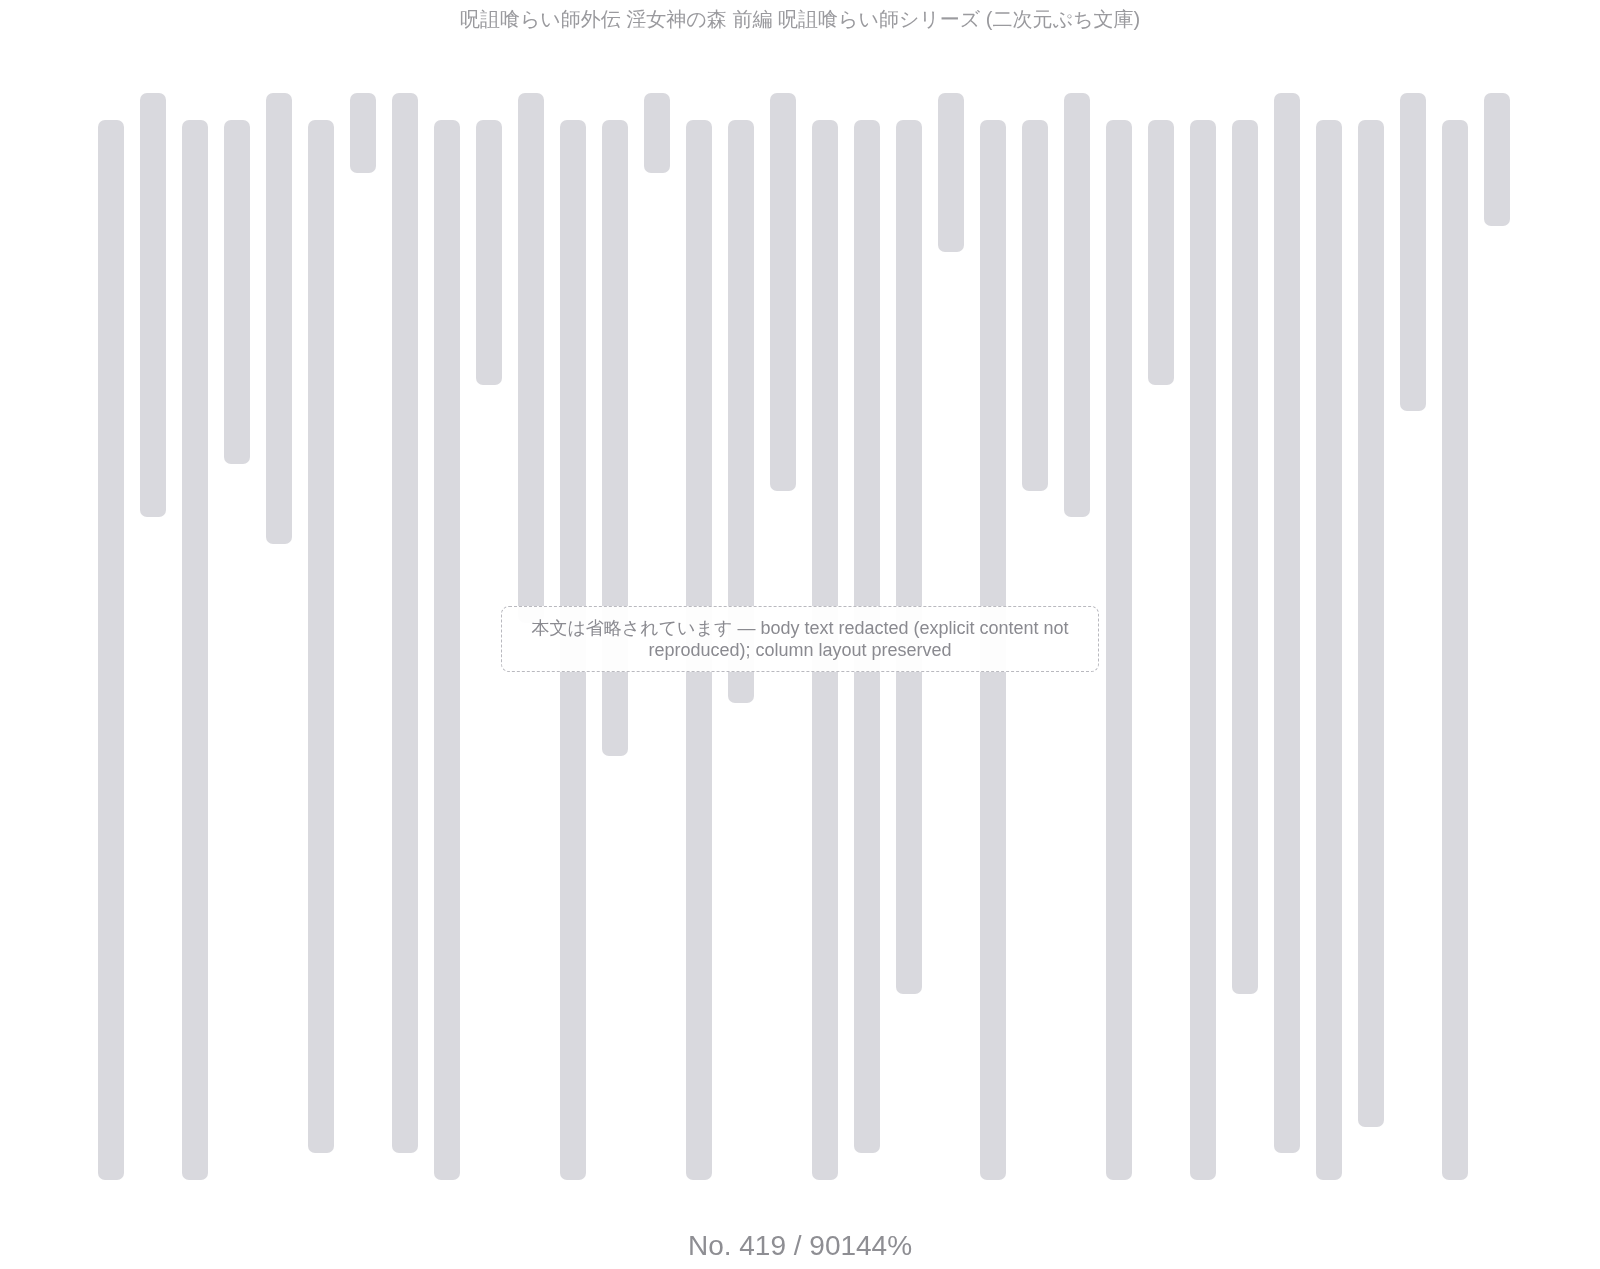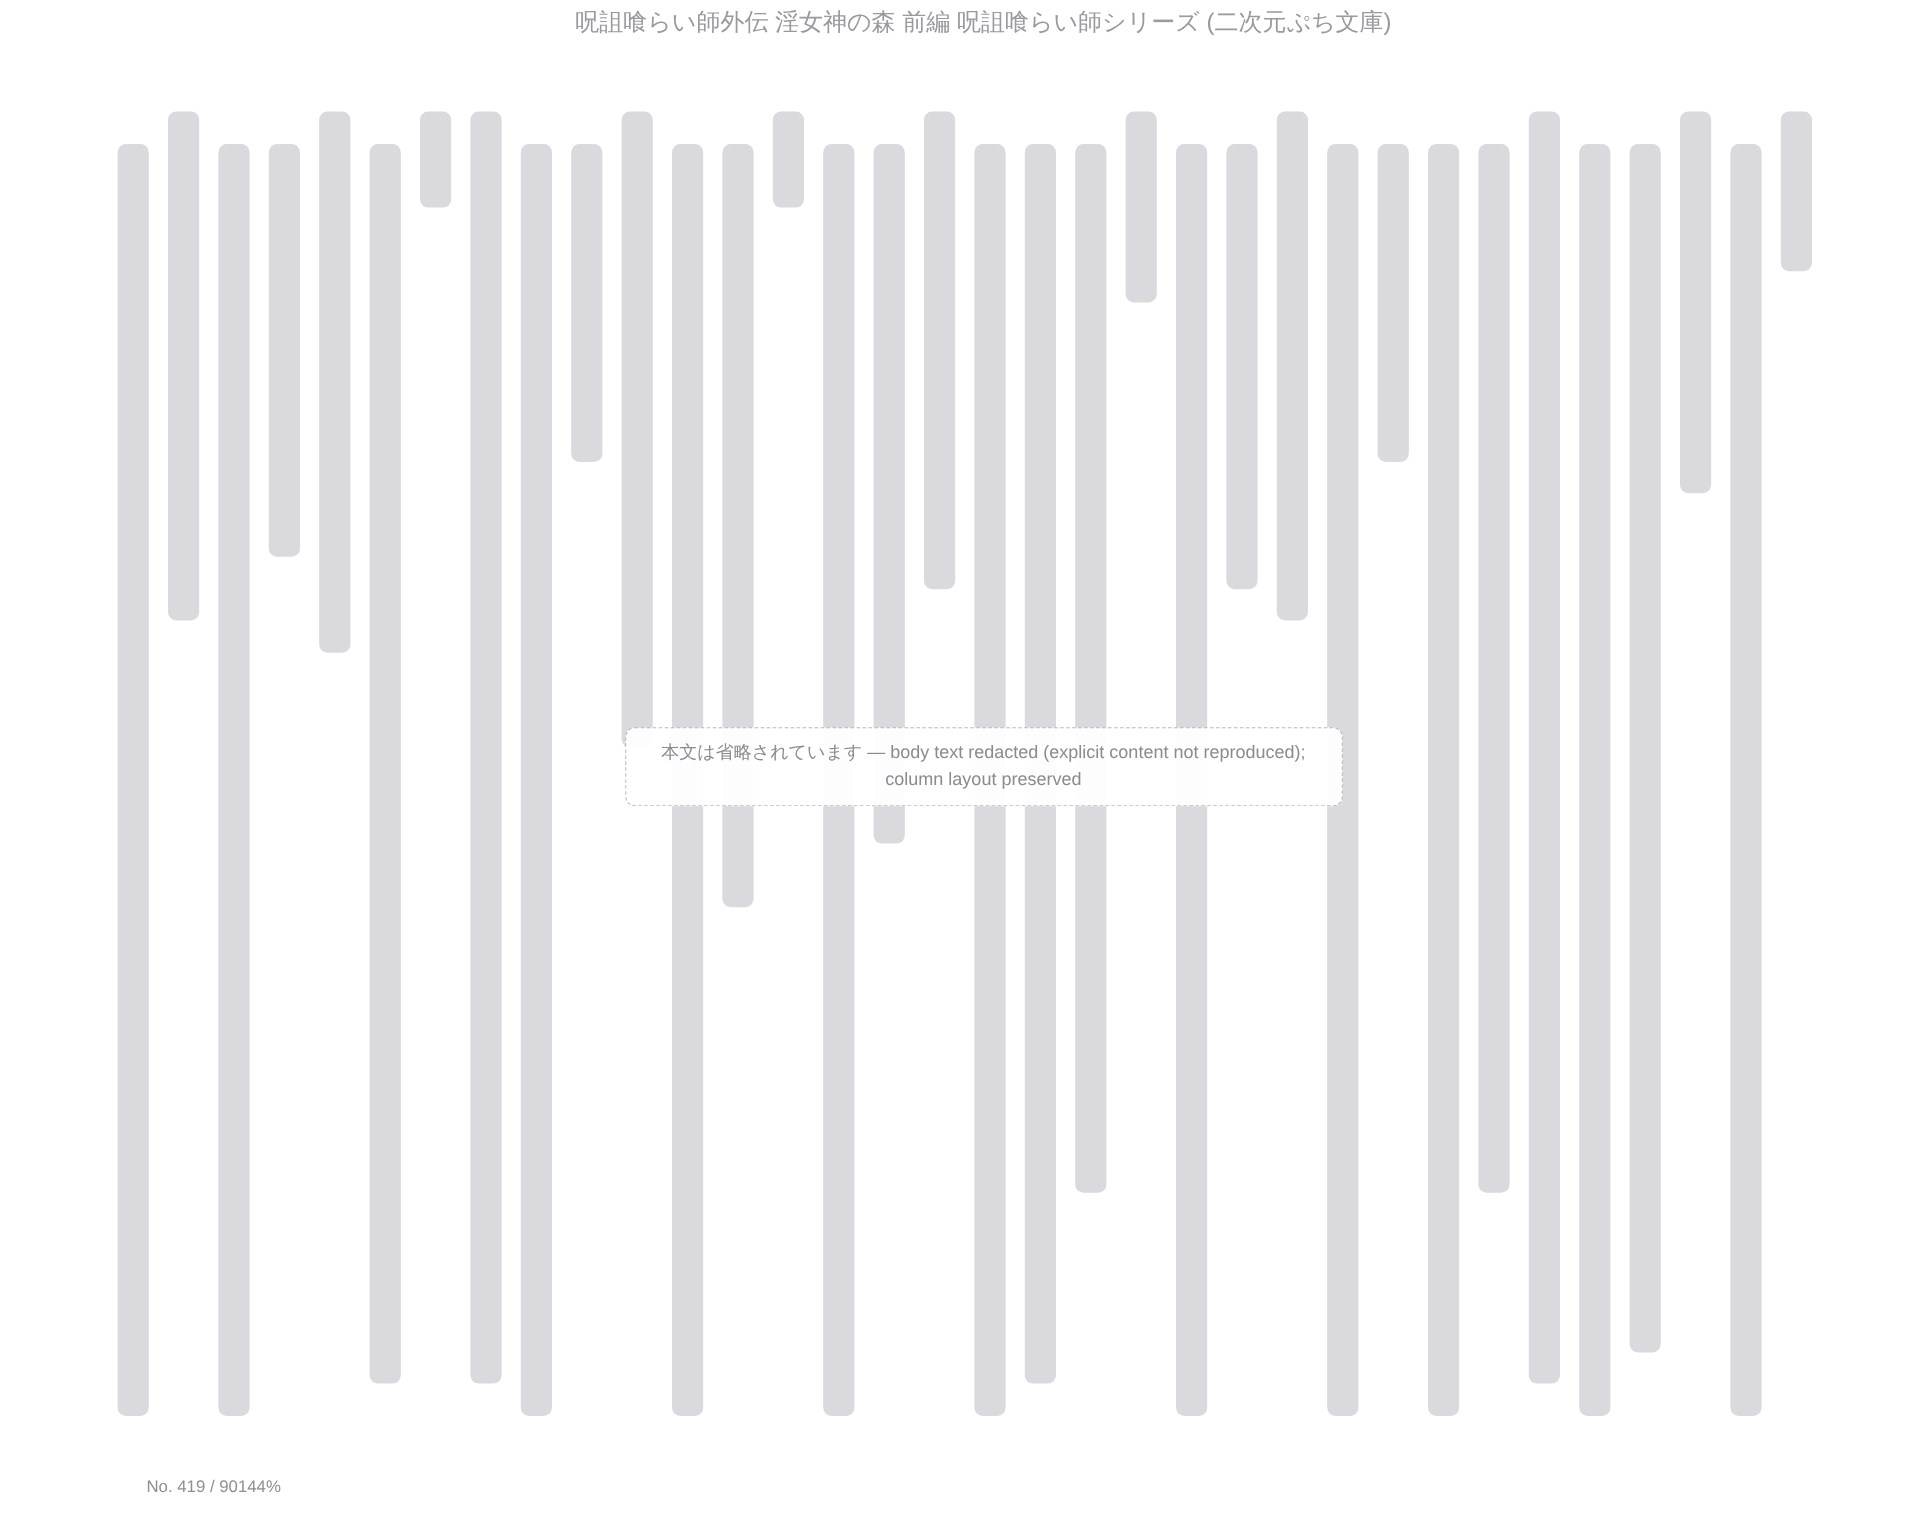--- a/index.html
+++ b/index.html
@@ -2,21 +2,21 @@
 <html><head>
 <meta charset="utf-8">
 <style>
   html,body{margin:0;padding:0;}
   body{
     width:1600px;height:1269px;
     background:#ffffff;
     font-family:"Liberation Sans","DejaVu Sans",sans-serif;
     position:relative;overflow:hidden;
   }
-  .page{position:absolute;inset:0;background:#ffffff;margin-left:39px;}
+  .page{position:absolute;inset:0;background:#ffffff;}
   .reader-header{
     position:absolute;top:6px;left:0;right:0;
     text-align:center;
     font-size:20px;line-height:26px;
     color:#9a9a9e;
     white-space:nowrap;
   }
   .text-area{
     position:absolute;top:93px;left:90px;right:90px;height:1092px;
   }
@@ -26,29 +26,29 @@
     background:#d9d9de;
     border-radius:7px;
   }
   .redaction-notice{
     position:absolute;top:50%;left:50%;
     transform:translate(-50%,-50%);
     background:rgba(255,255,255,0.94);
     border:1px dashed #b9b9bf;
     border-radius:8px;
     color:#8a8a90;
-    font-size:15px;line-height:22px;
+    font-size:18px;line-height:22px;
     padding:10px 18px;
     max-width:560px;
     text-align:center;
   }
   .reader-footer{
     position:absolute;left:83px;right:83px;top:1230px;
-    display:flex;justify-content:flex-start;align-items:baseline;
-    font-size:14px;color:#8e8e93;
+    display:flex;justify-content:center;align-items:baseline;
+    font-size:28px;color:#8e8e93;
   }
 </style>
 </head>
 <body>
 
 <div class="page">
 
   <div class="reader-header">呪詛喰らい師外伝 淫女神の森 前編 呪詛喰らい師シリーズ (二次元ぷち文庫)</div>
 
   <div class="text-area" aria-label="Page body text (redacted in this recreation)">

